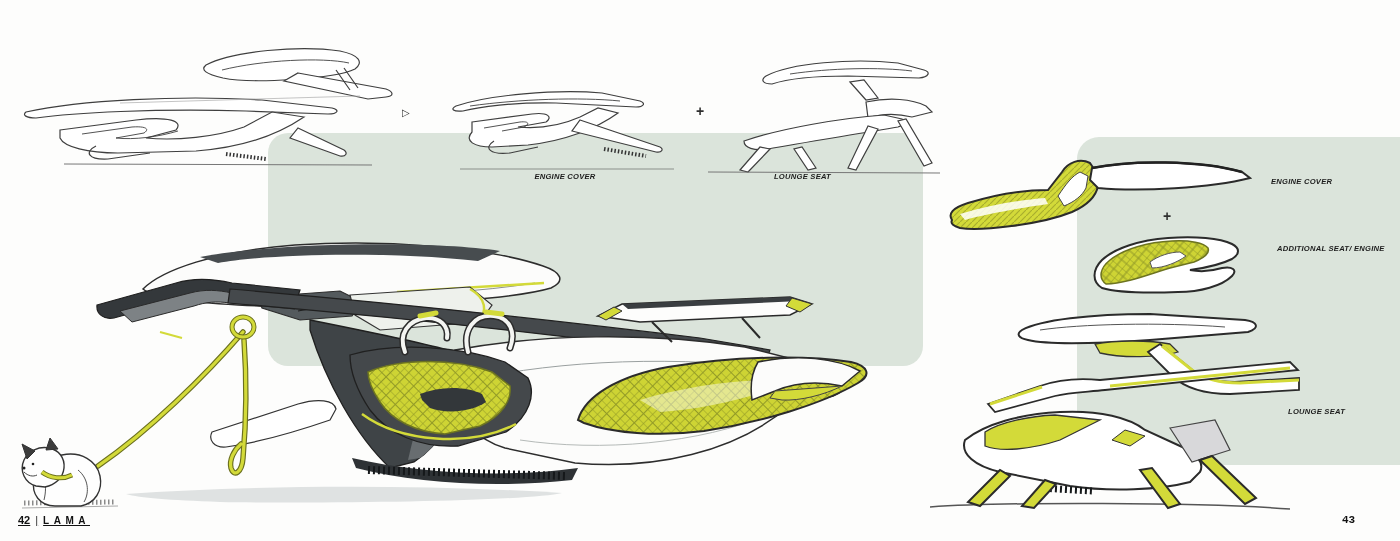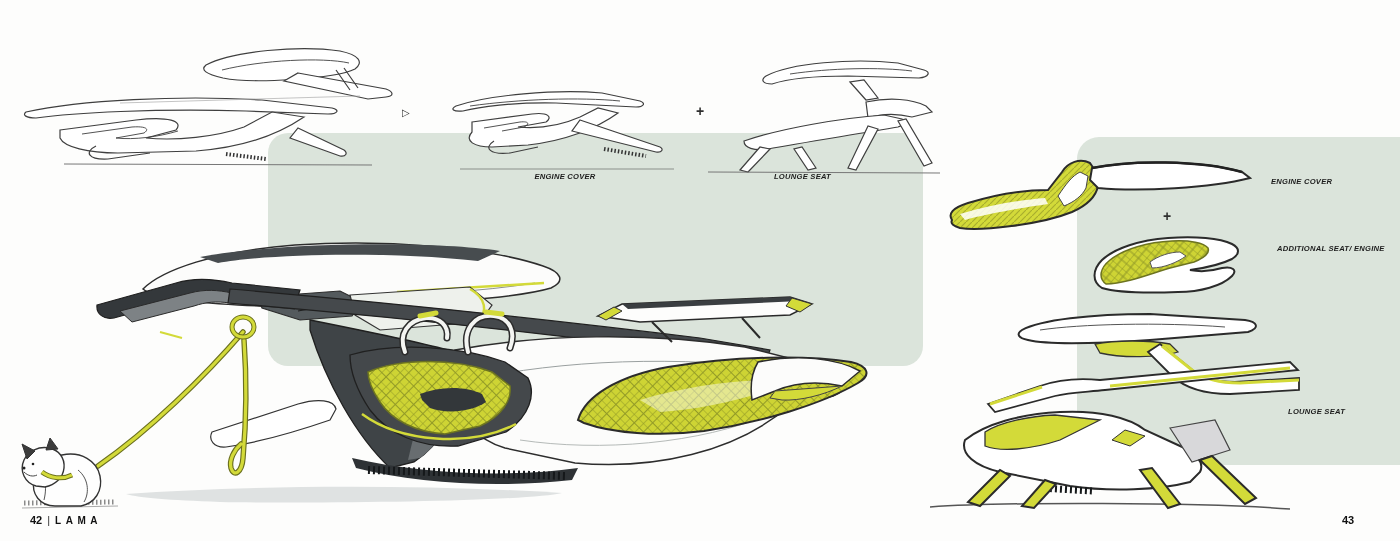--- a/index.html
+++ b/index.html
@@ -15,22 +15,22 @@
   .lbl{
     position:absolute;font-size:7.6px;font-weight:bold;font-style:italic;
     letter-spacing:.25px;color:#1c1c1c;white-space:nowrap;
   }
   .lbl.center{text-align:center;}
   .plus{position:absolute;font-size:14px;font-weight:bold;color:#2e2e2e;line-height:1;}
   .arrow{position:absolute;font-size:10px;color:#2e2e2e;line-height:1;}
   .footer{position:absolute;top:514px;font-size:11px;font-weight:bold;color:#111;}
   .footer .divider{font-weight:normal;color:#333;padding:0 5px;}
   .footer .brand{letter-spacing:4.5px;font-size:10px;}
-  .footer.right{left:1342px;}
-  .footer.left{left:30px;}
+  .footer.right{left:1342px;font-family:Liberation Mono, monospace;}
+  .footer.left{left:18px;text-decoration:underline;}
 </style>
 </head>
 <body>
 
 <div class="panel left"></div>
 <div class="panel right"></div>
 
 <svg class="sk" style="left:0;top:30px" width="420" height="140" viewBox="0 30 420 140">
   <g fill="#ffffff" stroke="#3f3f3f" stroke-width="1.2">
     <path d="M206,65 C232,51 300,45 340,51 C359,55 364,62 355,69 C335,79 252,84 223,78 C206,74 200,70 206,65 Z"></path>

